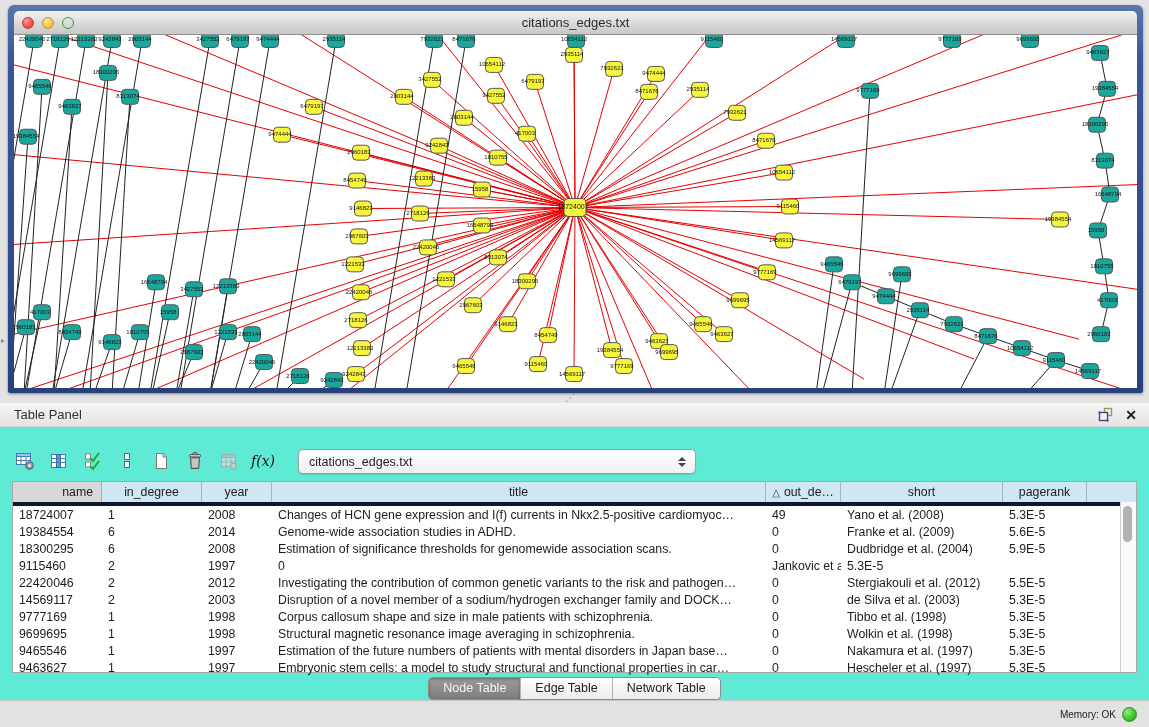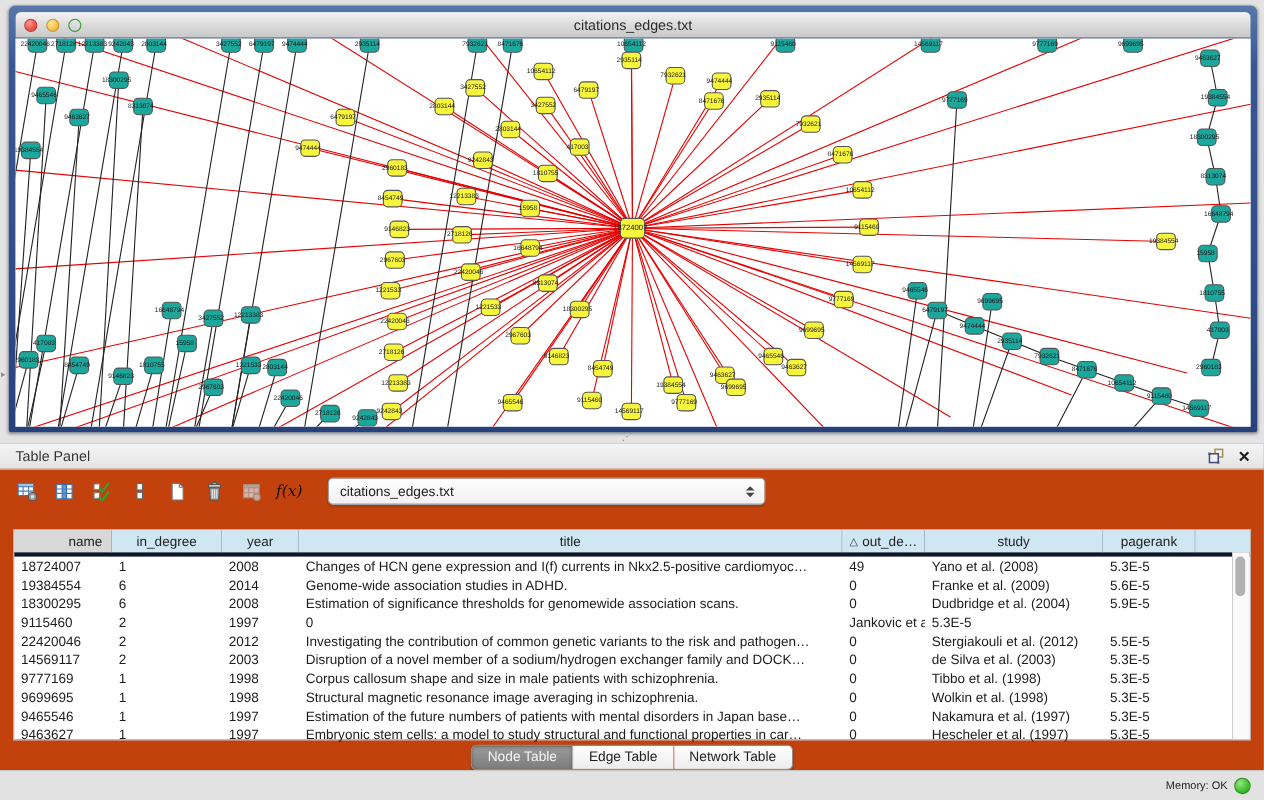--- a/index.html
+++ b/index.html
@@ -21,32 +21,32 @@
   .tl.grn{background:radial-gradient(circle at 35% 30%,#b3f0a5,#3ac640 60%,#2aa332;border:1px solid #2f9e35);border:1px solid #2f9e35;}
   .wtitle{position:absolute;left:0;right:0;text-align:center;font-size:13px;color:#2c2c2c;pointer-events:none;}
   .canvas{position:relative;background:#ffffff;height:353px;overflow:hidden;}
   .canvas svg{display:block;width:100%;height:100%;}
 
   
   .divider{position:absolute;left:0;top:393px;width:1149px;height:10px;}
   .grip{position:absolute;left:565px;top:0px;font-size:10px;color:#8a8a8a;line-height:10px;}
 
   
-  .table-panel{position:absolute;left:0;top:403px;width:1149px;height:297px;background:#c2410c;}
+  .table-panel{position:absolute;left:0;top:403px;width:1149px;height:297px;background:#5eead4;}
   .panel-header{height:23px;background:linear-gradient(180deg,#f5f5f5,#e4e4e4);
     border-bottom:1px solid #d2d2d2;display:flex;align-items:center;font-size:13px;color:#333;
     padding:0 12px 0 14px;}
   .panel-header .ptitle{flex:1;}
   .ph-icons{display:flex;align-items:center;gap:12px;}
   .float-ic{width:16px;height:15px;display:inline-block;}
   .close-x{font-size:14px;font-weight:bold;color:#1a1a1a;line-height:14px;}
 
   .panel-body{position:absolute;left:0;top:23px;right:0;bottom:0;}
 
-  .toolbar{position:absolute;left:12px;top:8px;height:40px;display:flex;align-items:flex-start;}
+  .toolbar{position:absolute;left:12px;top:8px;height:40px;display:flex;align-items:flex-end;}
   .tbtn{width:26px;height:26px;margin-right:8px;display:flex;align-items:center;justify-content:center;
     border-radius:4px;}
   .fx-glyph{font-family:"DejaVu Serif",serif;font-style:italic;font-size:14px;color:#111;}
   .dropdown{margin-left:14px;width:396px;height:23px;border:1px solid #a0a0a0;border-radius:5px;
     background:linear-gradient(180deg,#ffffff,#f0f0f0);display:flex;align-items:center;
     box-shadow:0 1px 1px rgba(0,0,0,.12);font-size:12.5px;color:#222;}
   .dd-text{flex:1;padding-left:10px;white-space:nowrap;overflow:hidden;}
   .dd-arrows{width:18px;display:flex;flex-direction:column;align-items:center;gap:2px;margin-right:4px;}
   .dd-arrows i{display:block;width:0;height:0;border-left:4px solid transparent;border-right:4px solid transparent;}
   .dd-up{border-bottom:4px solid #444;}
@@ -576,21 +576,21 @@
               <span>year</span>
             </div>
             <div class="th">
               <span>title</span>
             </div>
             <div class="th">
               <span class="sort">△</span>
               <span>out_de…</span>
             </div>
             <div class="th">
-              <span>study</span>
+              <span>short</span>
             </div>
             <div class="th">
               <span>pagerank</span>
             </div>
             <div class="th filler"></div>
           </div>
         <div class="tbody" id="tbody">
             <div class="tr">
               <div class="td">18724007</div>
               <div class="td">1</div>

